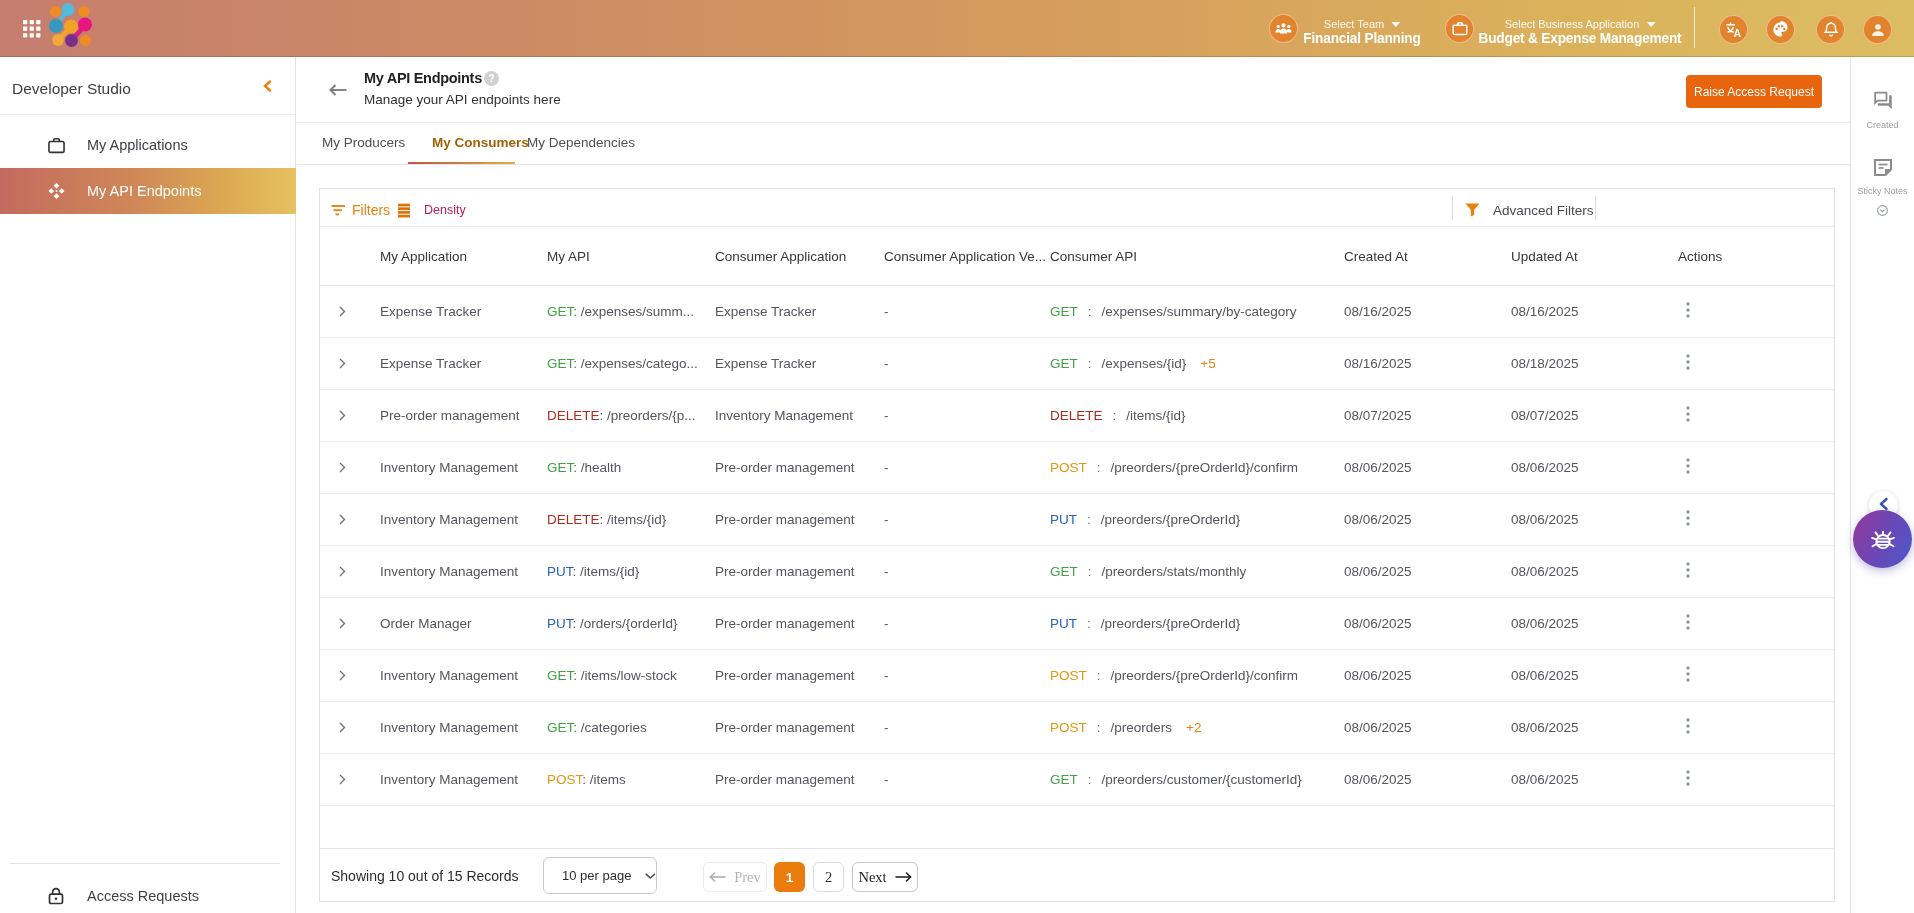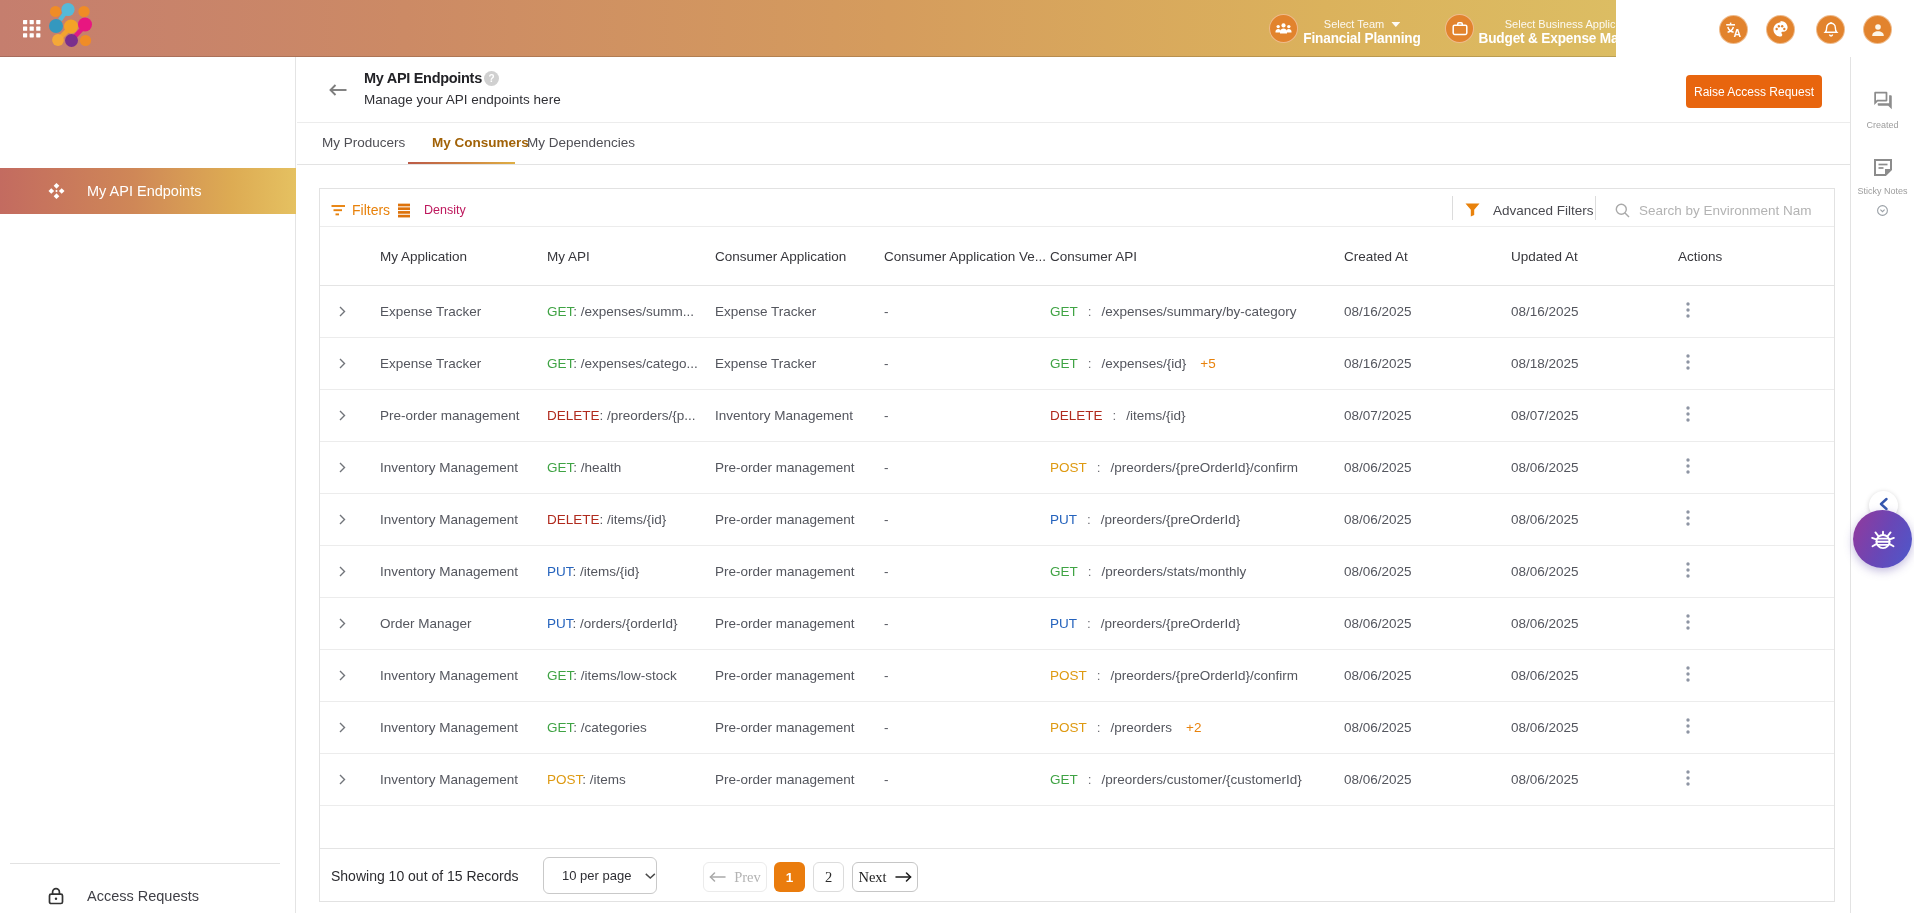--- a/index.html
+++ b/index.html
@@ -1,21 +1,21 @@
 <!DOCTYPE html>
 <html><head>
 <meta charset="utf-8">
 <style>
 * { margin:0; padding:0; box-sizing:border-box; }
 html,body { width:1914px; height:913px; }
 body { position:relative; background:#fff; font-family:"Liberation Sans",sans-serif; overflow:hidden; }
 .abs { position:absolute; }
 
 
-.topbar { position:absolute; top:0; left:0; width:1616px; height:57px;
+.topbar { position:absolute; top:0; left:0; width:1914px; height:57px;
   background:linear-gradient(90deg,#c57e6e 0%,#cc8a65 25%,#d59c5d 55%,#dbb25c 82%,#dcbd63 100%);
   border-bottom:1px solid rgba(0,0,0,.15); }
 .circ { position:absolute; width:29px; height:29px; border-radius:50%; background:#e2832d;
   border:1px solid rgba(255,255,255,.45); display:flex; align-items:center; justify-content:center; }
 .selBlock { position:absolute; display:flex; flex-direction:column; align-items:center; transform:translateX(-50%); }
 .selLbl { color:rgba(255,255,255,.92); font-size:11px; line-height:11px; white-space:nowrap; display:flex; align-items:center; gap:7px; }
 .selVal { color:#fff; font-size:15.5px; line-height:14px; font-weight:bold; white-space:nowrap; transform:scaleX(.88); letter-spacing:-.2px; margin-top:1px; }
 .tdiv { position:absolute; left:1694px; top:7px; width:1px; height:41px; background:rgba(255,255,255,.75); }
 
 
@@ -185,20 +185,35 @@
   </div>
   <div class="circ" style="left:1863px;top:15px">
     <svg width="16" height="16" viewBox="0 0 16 16" fill="#fdf6e8">
       <circle cx="8" cy="5" r="2.8"></circle>
       <path d="M2.2 14 c0-3.2 2.6-4.7 5.8-4.7 s5.8 1.5 5.8 4.7z"></path>
     </svg>
   </div>
 </div>
 
 <div class="sidebar">
+  <div class="sHead">
+    <div class="t">Developer Studio</div>
+    <svg class="ch" width="9" height="12" viewBox="0 0 9 12">
+        <polyline points="7,1.5 2,6 7,10.5" fill="none" stroke="#e8820c" stroke-width="2.4" stroke-linecap="round"></polyline>
+      </svg>
+  </div>
+  <div class="sItem" style="top:65px">
+    <span class="ic">
+      <svg width="18" height="17" viewBox="0 0 18 17" fill="none" stroke="#333" stroke-width="1.7">
+        <rect x="1" y="4.3" width="16" height="11.5" rx="1.8"></rect>
+        <path d="M6 4.3 V2.8 a1.4 1.4 0 0 1 1.4-1.4 h3.2 a1.4 1.4 0 0 1 1.4 1.4 V4.3"></path>
+      </svg>
+    </span>
+    <span class="tx">My Applications</span>
+  </div>
   <div class="sItem sel" style="top:111px">
     <span class="ic">
       <svg width="18" height="18" viewBox="0 0 18 18" fill="#fff">
         <polygon points="9,0.5 12,3.5 9,6.5 6,3.5"></polygon>
         <polygon points="9,11.5 12,14.5 9,17.5 6,14.5"></polygon>
         <polygon points="0.5,9 3.5,6 6.5,9 3.5,12"></polygon>
         <polygon points="11.5,9 14.5,6 17.5,9 14.5,12"></polygon>
         <polygon points="9,7.6 10.4,9 9,10.4 7.6,9"></polygon>
       </svg>
     </span>
@@ -304,27 +319,20 @@
       <span class="txt2" style="margin-left:14px">Density</span>
     </div>
     <div class="vline" style="left:1132px"></div>
     <div class="fl" style="left:1145px;top:2px;height:38px">
       <svg width="15" height="14" viewBox="0 0 15 14">
           <path d="M0.5 0.5 H14.5 L9.2 6.8 V12 L5.8 13.5 V6.8 Z" fill="#e8820c"></path>
         </svg>
       <span class="advTxt" style="margin-left:13px">Advanced Filters</span>
     </div>
     <div class="vline" style="left:1275px"></div>
-    <div class="fl" style="left:1295px;top:2px;height:38px">
-      <svg width="15" height="15" viewBox="0 0 15 15">
-          <circle cx="6.3" cy="6.3" r="5" fill="none" stroke="#a9a9a9" stroke-width="1.4"></circle>
-          <line x1="10" y1="10" x2="14" y2="14" stroke="#a9a9a9" stroke-width="1.4"></line>
-        </svg>
-      <span class="phTxt" style="margin-left:9px">Search by Environment Nam</span>
-    </div>
   </div>
 
   <div class="thead">
     <div class="c0"></div>
     <div class="c1">My Application</div>
     <div class="c2">My API</div>
     <div class="c3">Consumer Application</div>
     <div class="c4">Consumer Application Ve...</div>
     <div class="c5">Consumer API</div>
     <div class="c6">Created At</div>

